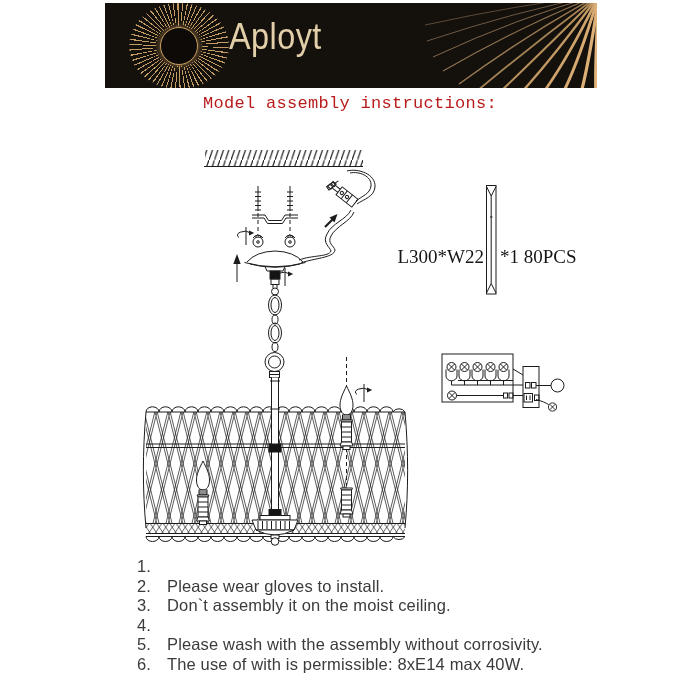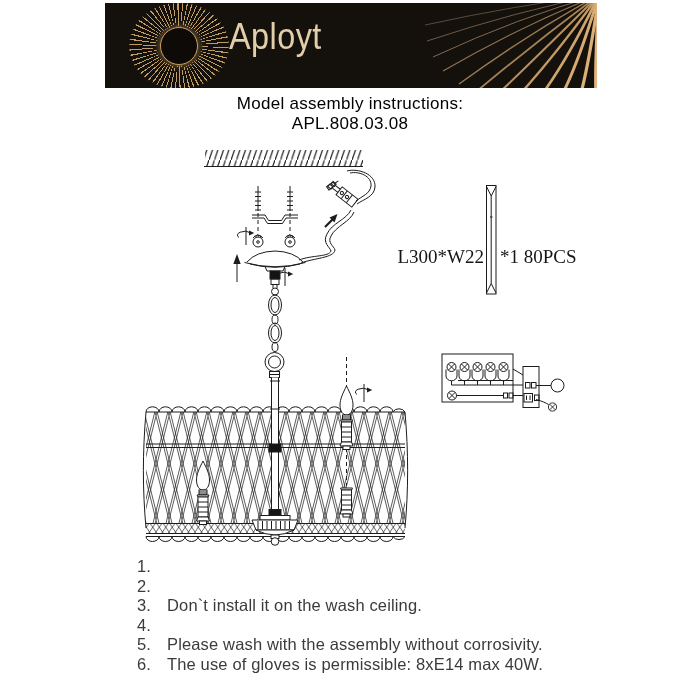--- a/index.html
+++ b/index.html
@@ -17,21 +17,21 @@
   .logo .eclipse{position:absolute;left:50%;top:50%;width:36px;height:36px;margin:-19px 0 0 -19px;
       background:#0d0a07;border:1.5px solid #c89d60;border-radius:50%;
       box-shadow:0 0 7px 1px rgba(205,160,95,.55);}
   .brand-name{position:absolute;left:124px;top:16px;font-size:36px;line-height:1;
       color:#e2cfa9;letter-spacing:.5px;transform:scaleX(.9);transform-origin:left center;
       font-weight:400;}
   .fan{position:absolute;right:0;top:0;}
 
   
   .title-wrap{position:absolute;top:94px;left:0;width:700px;text-align:center;}
-  .title-line{font-size:17px;line-height:19.5px;letter-spacing:.3px;color:#000000;}
+  .title-line{font-size:17px;line-height:19.5px;letter-spacing:.3px;color:#b91c1c;font-family:Liberation Mono, monospace;}
 
   
   .diagram{position:absolute;left:0;top:0;width:700px;height:700px;}
   .diagram text{font-family:"Liberation Serif",serif;fill:#161616;}
 
   
   .instr{position:absolute;left:137px;top:557px;}
   .instr .row{display:flex;font-size:16.5px;line-height:19.5px;color:#3b3b3b;letter-spacing:.15px;}
   .instr .num{width:30px;flex:0 0 30px;}
 </style>
@@ -59,21 +59,20 @@
         <path d="M182,-8 Q152,54 126,90" stroke="#cfa46c" stroke-width="2.7"></path>
         <path d="M182,-8 Q162,58 146,90" stroke="#d8ab73" stroke-width="3"></path>
         <path d="M182,-8 Q172,60 164,90" stroke="#ddb078" stroke-width="3.2"></path>
         <path d="M182,-8 Q178,62 179,90" stroke="#e0b47c" stroke-width="3.4"></path>
       </g>
     </svg>
   </div>
 
   <div class="title-wrap">
     <div class="title-line">Model assembly instructions:</div>
-    <div class="title-line">APL.808.03.08</div>
   </div>
 
   <svg class="diagram" viewBox="0 0 700 700">
     <defs>
       <pattern id="hatch" width="5.5" height="16" patternUnits="userSpaceOnUse">
         <path d="M0,16 L5.5,0" stroke="#1c1c1c" stroke-width="1.2" fill="none"></path>
       </pattern>
       <pattern id="lat" width="13" height="52" patternUnits="userSpaceOnUse">
         <path d="M0,0 L13,52 M13,0 L0,52 M2.2,0 L15.2,52 M-10.8,0 L2.2,52 M10.8,0 L-2.2,52 M23.8,0 L10.8,52" stroke="#242424" stroke-width="0.75" fill="none"></path>
       </pattern>
@@ -302,31 +301,32 @@
       </g>
     </g>
   </svg>
 
   <div class="instr">
     <div class="row">
       <span class="num">1.</span>
     </div>
     <div class="row">
       <span class="num">2.</span>
+      <span class="txt">Please wear gloves to install.</span>
     </div>
     <div class="row">
       <span class="num">3.</span>
-      <span class="txt">Don`t install it on the wash ceiling.</span>
+      <span class="txt">Don`t assembly it on the moist ceiling.</span>
     </div>
     <div class="row">
       <span class="num">4.</span>
     </div>
     <div class="row">
       <span class="num">5.</span>
       <span class="txt">Please wash with the assembly without corrosivity.</span>
     </div>
     <div class="row">
       <span class="num">6.</span>
-      <span class="txt">The use of gloves is permissible: 8xE14 max 40W.</span>
+      <span class="txt">The use of with is permissible: 8xE14 max 40W.</span>
     </div>
   </div>
 
 </div>
 
 </body></html>

